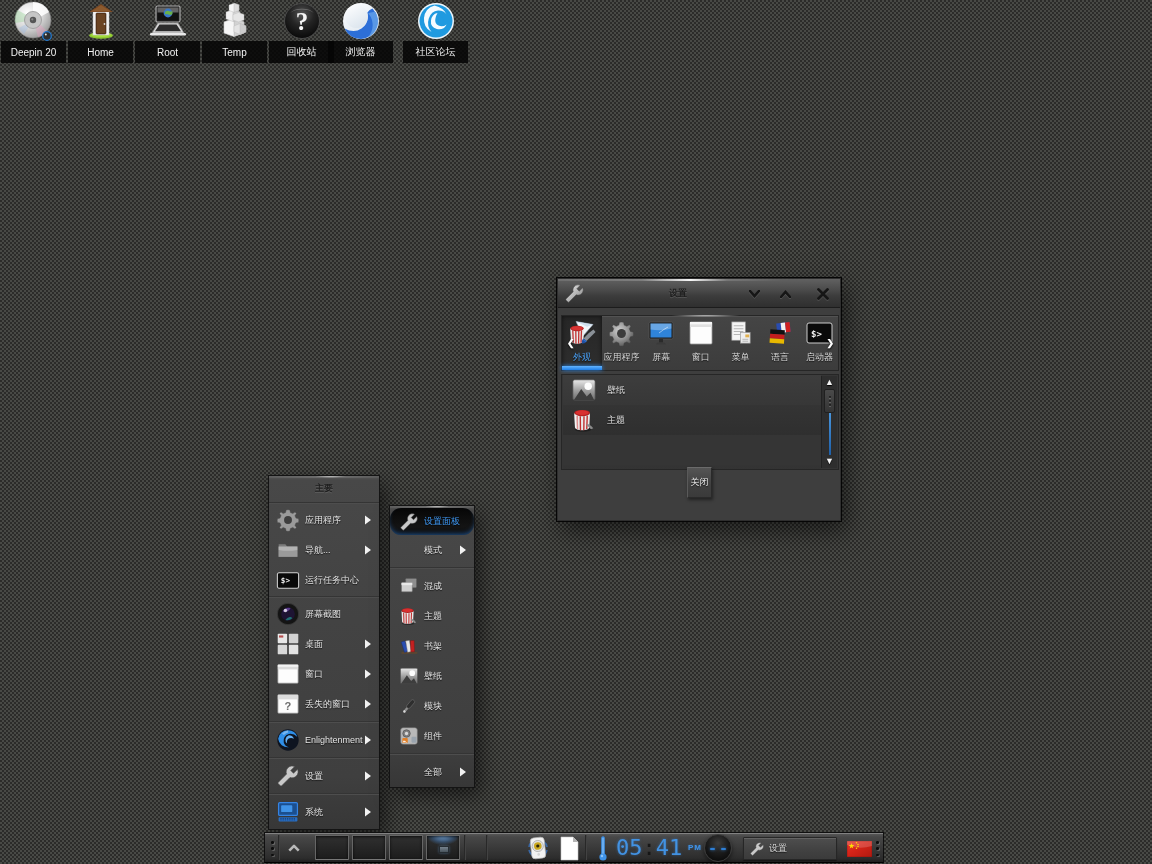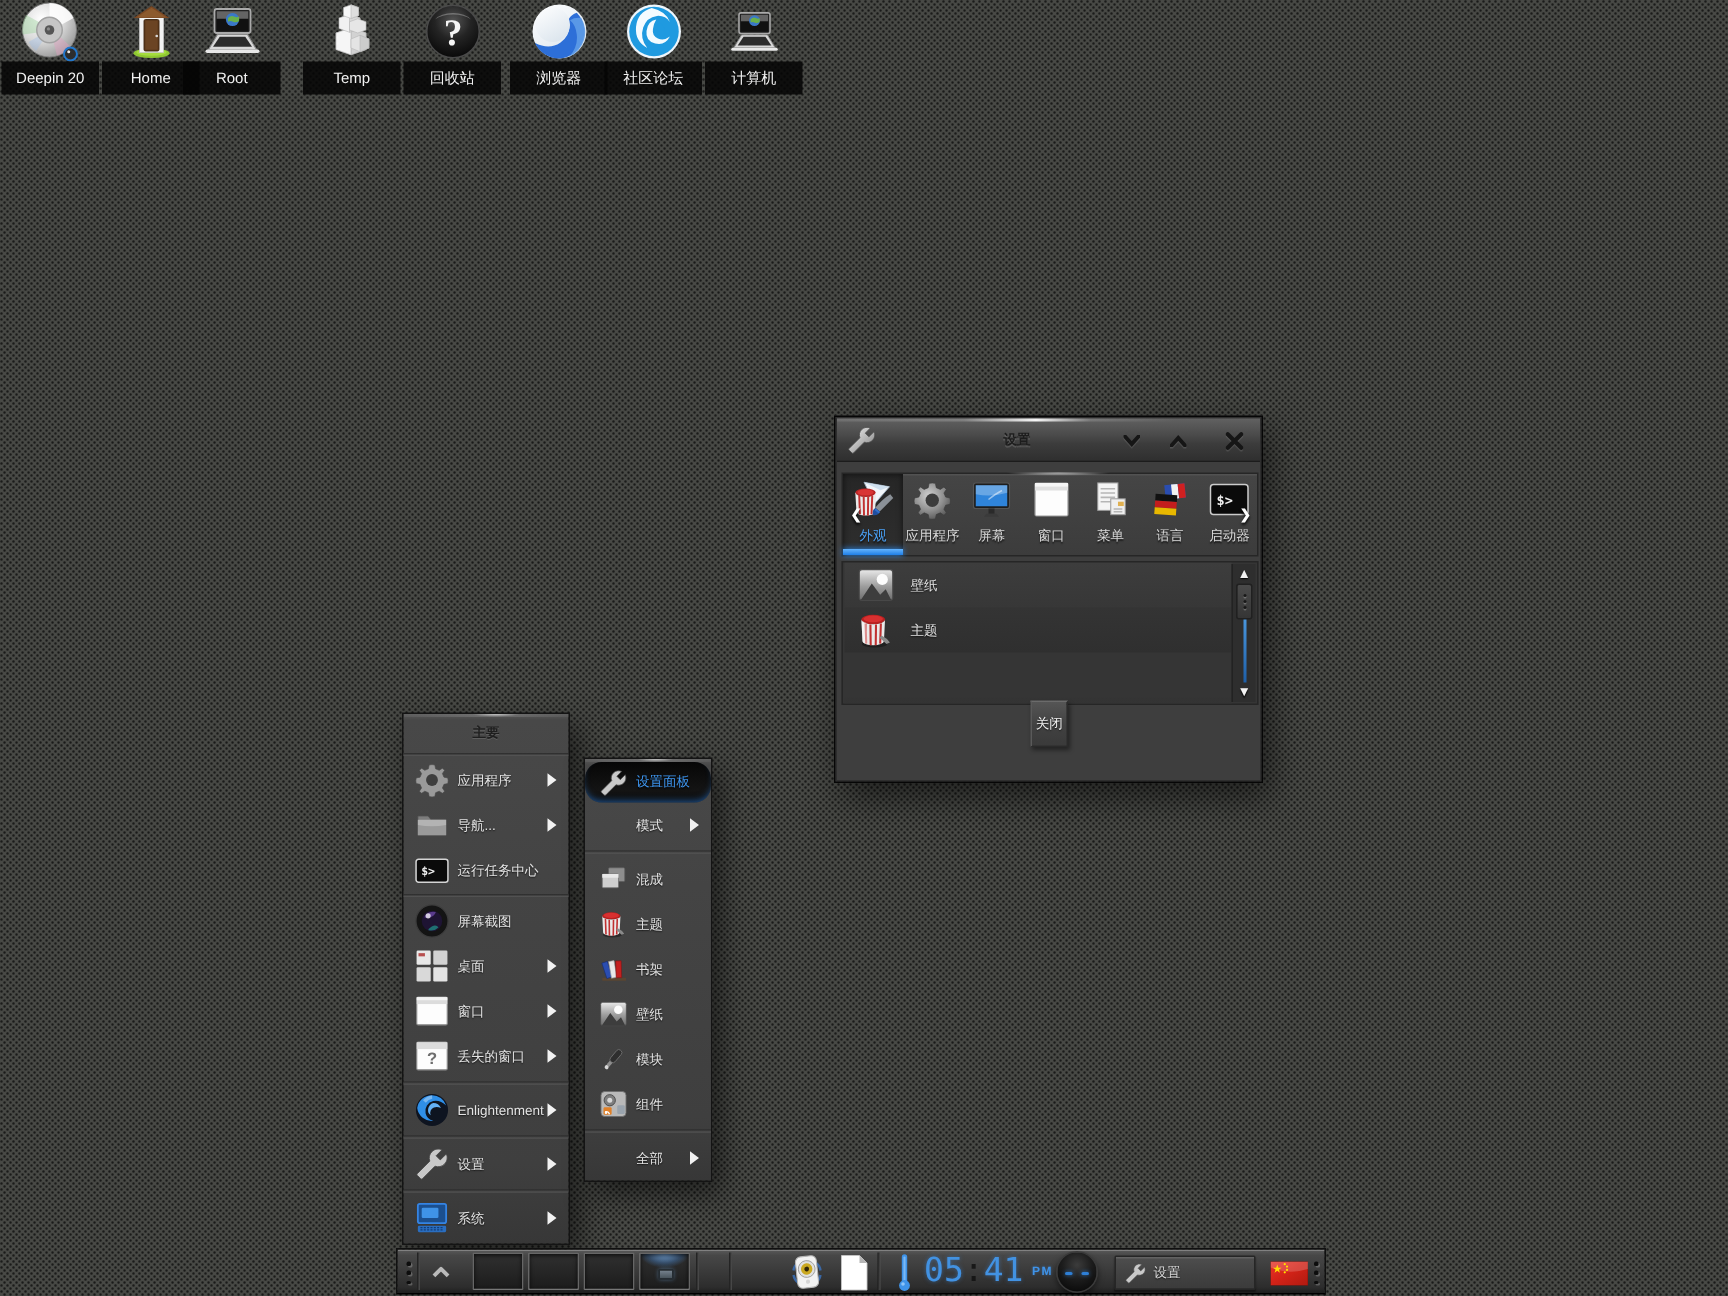--- a/index.html
+++ b/index.html
@@ -201,21 +201,21 @@
         <path d="M5 9 L17 1 L29 9 Z" fill="#7a4722"></path>
         <path d="M7 8.6 L17 2.2 L27 8.6 Z" fill="#8c5a2e"></path>
         <rect x="12" y="10" width="10" height="21" rx="1" fill="#5e3a1c" stroke="#3c2410" stroke-width=".6"></rect>
         <rect x="13" y="11" width="8" height="19" fill="#6b4423"></rect>
         <circle cx="20.5" cy="21" r=".9" fill="#d8d8d8"></circle>
       </svg>
     </div>
     <div class="lbl">Home</div>
   </div>
 
-  <div class="dicon" style="left:122px">
+  <div class="dicon" style="left:135px">
     <div class="art">
       <svg width="44" height="36" viewBox="0 0 44 36">
         <rect x="10" y="3" width="24" height="16" rx="1.5" fill="#222" stroke="#aaa" stroke-width="1.2"></rect>
         <rect x="11.5" y="4.5" width="21" height="13" fill="#111"></rect>
         <rect x="11.5" y="4.5" width="21" height="5" fill="rgba(255,255,255,.35)"></rect>
         <circle cx="22" cy="10" r="4.4" fill="#3a78c8"></circle>
         <path d="M19 9 q2 -2 4 -1 q2 1 3.4 0 l0 3 q-2 1.5 -4 .5 q-2 -1 -3.4 0 Z" fill="#69b04a"></path>
         <path d="M6 30 L12 20 L32 20 L38 30 Z" fill="#d8d8d8" stroke="#8a8a8a" stroke-width=".7"></path>
         <path d="M9 28.2 L13.5 21.5 L30.5 21.5 L35 28.2 Z" fill="#2c2c2c"></path>
         <rect x="4" y="30" width="36" height="2.4" rx="1.2" fill="#e8e8e8"></rect>
@@ -255,21 +255,21 @@
           </radialGradient>
         </defs>
         <circle cx="19" cy="19" r="17.5" fill="url(#qs)" stroke="#4a4a4a" stroke-width="1"></circle>
         <path d="M7 11 a13.5 8 0 0 1 24 0 a16 10 0 0 0-24 0 Z" fill="rgba(255,255,255,.28)"></path>
         <text x="19" y="28" font-size="25" font-weight="bold" text-anchor="middle" fill="#f5f5f5" font-family="Liberation Serif, serif">?</text>
       </svg>
     </div>
     <div class="lbl">回收站</div>
   </div>
 
-  <div class="dicon" style="left:340px">
+  <div class="dicon" style="left:328px">
     <div class="art">
       <svg width="38" height="38" viewBox="0 0 38 38">
         <defs>
             <linearGradient id="bw1" x1="0" y1="0" x2=".6" y2="1">
           <stop offset="0%" stop-color="#ffffff"></stop>
               <stop offset="100%" stop-color="#dde6ee"></stop>
             </linearGradient>
           </defs>
         <circle cx="19" cy="19" r="18" fill="url(#bw1)"></circle>
         <path d="M30.5 6.5 A18 18 0 0 1 19 37 A18 18 0 0 1 2.5 26.5 Q12 31.5 19.5 26.5 Q27.5 21 25 11 Q27 7.5 30.5 6.5 Z" fill="#2d6fd8"></path>
@@ -286,35 +286,20 @@
         <circle cx="19" cy="19" r="18" fill="#eef6fc"></circle>
         <circle cx="19" cy="19" r="16.5" fill="#1f9ae0"></circle>
         <path d="M17.5 3.4 Q8 6 7 16 Q6.2 25.5 14.5 30 Q9.4 23.6 11.8 16.4 Q14.2 9.4 21 8.6 Q26.6 8.2 29.6 12.6 Q27 5.6 17.5 3.4 Z" fill="#f4fbff"></path>
         <path d="M20.5 11 Q14.8 12 14 18.6 Q13.2 25.2 19.8 27 Q26.4 28.6 29.6 22.4 Q25.6 25.4 21.6 23.6 Q17.6 21.8 18.3 17.3 Q18.9 13.4 20.5 11 Z" fill="#f4fbff"></path>
         <path d="M22.4 13.2 q-2.2 3-1.1 6.2 q1.1 2.8 3.9 3.2 q2-2.8.7-5.8 q-1.2-3-3.5-3.6 Z" fill="#1f9ae0"></path>
       </svg>
     </div>
     <div class="lbl">社区论坛</div>
   </div>
 
-  <div class="dicon" style="left:470px">
-    <div class="art">
-      <svg width="38" height="31" viewBox="0 0 44 36">
-        <rect x="10" y="3" width="24" height="16" rx="1.5" fill="#222" stroke="#aaa" stroke-width="1.2"></rect>
-        <rect x="11.5" y="4.5" width="21" height="13" fill="#111"></rect>
-        <rect x="11.5" y="4.5" width="21" height="5" fill="rgba(255,255,255,.35)"></rect>
-        <circle cx="22" cy="9" r="4.2" fill="#3a78c8"></circle>
-        <path d="M19 8 q2 -2 4 -1 q2 1 3 0 l0 3 q-2 1.5 -4 .5 q-2 -1 -3 0 Z" fill="#69b04a"></path>
-        <path d="M6 30 L12 20 L32 20 L38 30 Z" fill="#d8d8d8" stroke="#8a8a8a" stroke-width=".7"></path>
-        <path d="M9 28.2 L13.5 21.5 L30.5 21.5 L35 28.2 Z" fill="#2c2c2c"></path>
-        <rect x="4" y="30" width="36" height="2.4" rx="1.2" fill="#e8e8e8"></rect>
-      </svg>
-    </div>
-    <div class="lbl">计算机</div>
-  </div>
 
   <div id="win">
     <div id="titlebar">
       <div class="shine"></div>
       <div class="abs" style="left:7px;top:5px">
         <svg width="19" height="19" viewBox="0 0 24 24">
           <defs>
               <linearGradient id="stl" x1="0" y1="0" x2="1" y2="1">
             <stop offset="0%" stop-color="#f2f2f2"></stop>
                 <stop offset="50%" stop-color="#b9b9b9"></stop>

